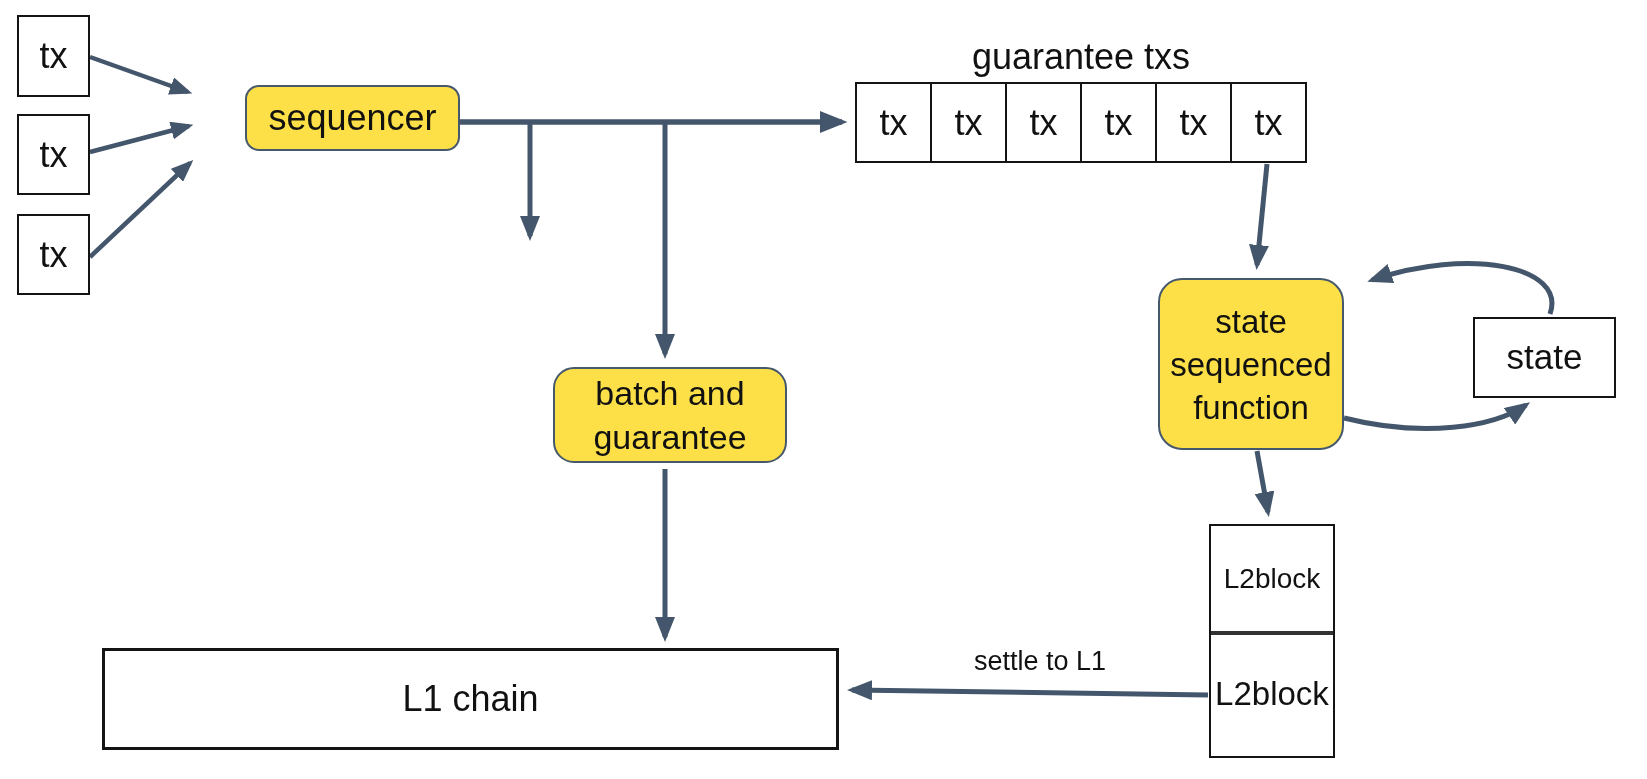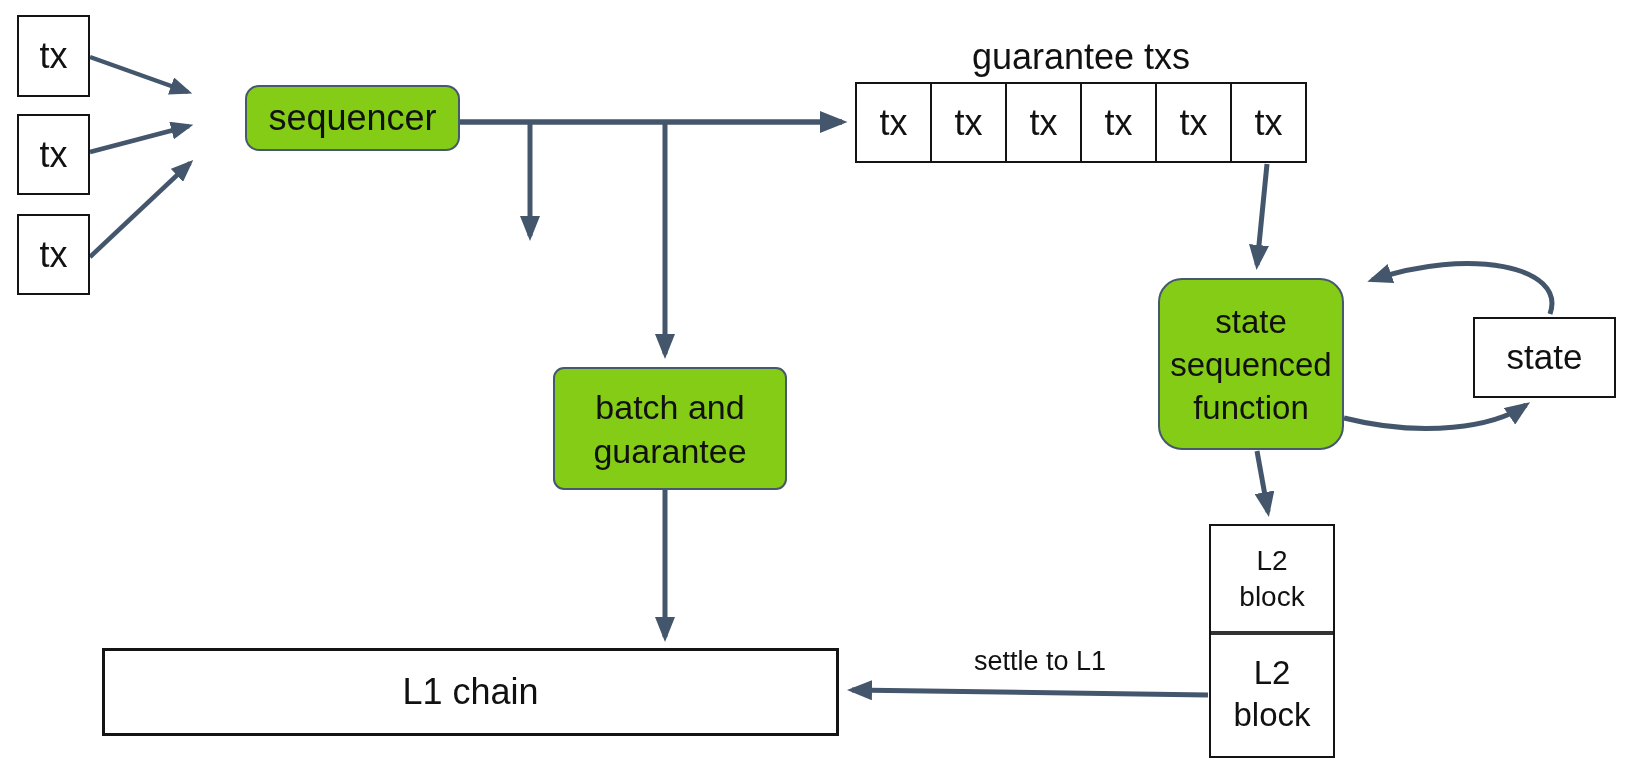--- a/index.html
+++ b/index.html
@@ -17,38 +17,38 @@
     position: absolute;
     display: flex;
     flex-direction: column;
     align-items: center;
     justify-content: center;
     text-align: center;
     box-sizing: border-box;
     line-height: 1.15;
   }
   .whitebox { background: #ffffff; border: 2px solid #141414; }
-  .node { background: #84cc16; border: 2px solid #46586c; }
+  .node { background: #fde047; border: 2px solid #46586c; }
 
   
   .tx1 { left: 17px;  top: 15px;  width: 73px; height: 82px; font-size: 36px; }
   .tx2 { left: 17px;  top: 114px; width: 73px; height: 81px; font-size: 36px; }
   .tx3 { left: 17px;  top: 214px; width: 73px; height: 81px; font-size: 36px; }
 
   
   .sequencer { left: 245px; top: 85px; width: 215px; height: 66px; border-radius: 14px; font-size: 36px; }
 
   
   .feed-label {
     position: absolute; left: 318px; top: 258px;
     font-size: 36px; line-height: 43px; text-align: left; white-space: nowrap;
   }
 
   
-  .batch { left: 553px; top: 367px; width: 234px; height: 123px; border-radius: 11px; font-size: 34px; line-height: 44px; }
+  .batch { left: 553px; top: 367px; width: 234px; height: 96px; border-radius: 21px; font-size: 34px; line-height: 44px; }
 
   
   .seqrow { position: absolute; left: 855px; top: 82px; display: flex; }
   .seqrow .cell {
     width: 77px; height: 81px; box-sizing: border-box;
     border: 2px solid #141414; background: #ffffff;
     display: flex; align-items: center; justify-content: center;
     font-size: 36px;
   }
   .seqrow .cell + .cell { margin-left: -2px; }
@@ -62,27 +62,27 @@
 
   
   .state { left: 1473px; top: 317px; width: 143px; height: 81px; font-size: 35px; }
 
   
   .l2stack {
     position: absolute; left: 1209px; top: 524px; width: 126px; height: 234px;
     box-sizing: border-box; border: 2px solid #141414; background: #ffffff;
     display: flex; flex-direction: column;
   }
-  .l2cell { display: flex; flex-direction: column; align-items: center; justify-content: center; text-align: center; }
+  .l2cell { display: flex; flex-direction: row; align-items: center; justify-content: center; text-align: center; }
   .l2top { height: 105px; font-size: 28px; line-height: 36px; }
   .l2divider { height: 4px; background: #333333; }
   .l2bottom { height: 117px; font-size: 33px; line-height: 42px; }
 
   
-  .l1chain { left: 102px; top: 648px; width: 737px; height: 88px; border: 3px solid #141414; font-size: 36px; }
+  .l1chain { left: 102px; top: 648px; width: 737px; height: 102px; border: 3px solid #141414; font-size: 36px; }
 
   
   .settle-label {
     position: absolute; left: 900px; top: 646px; width: 280px;
     text-align: center; font-size: 27px; white-space: nowrap;
   }
 </style>
 </head>
 <body>
 

